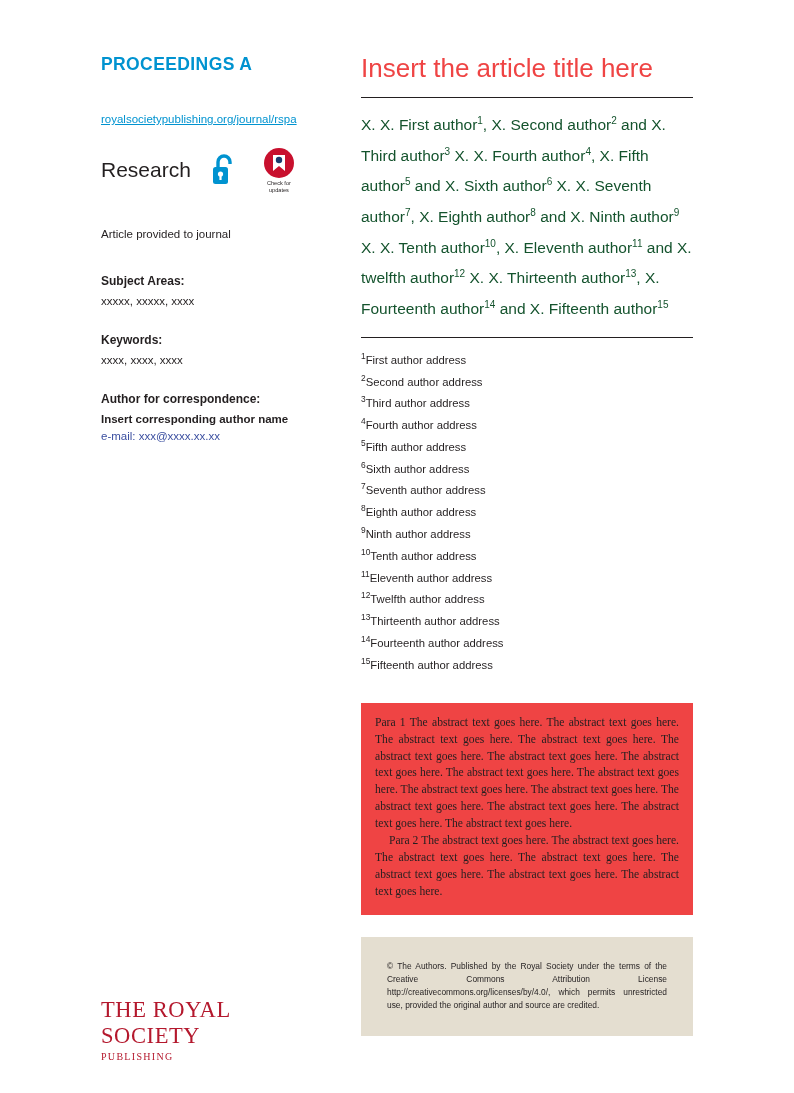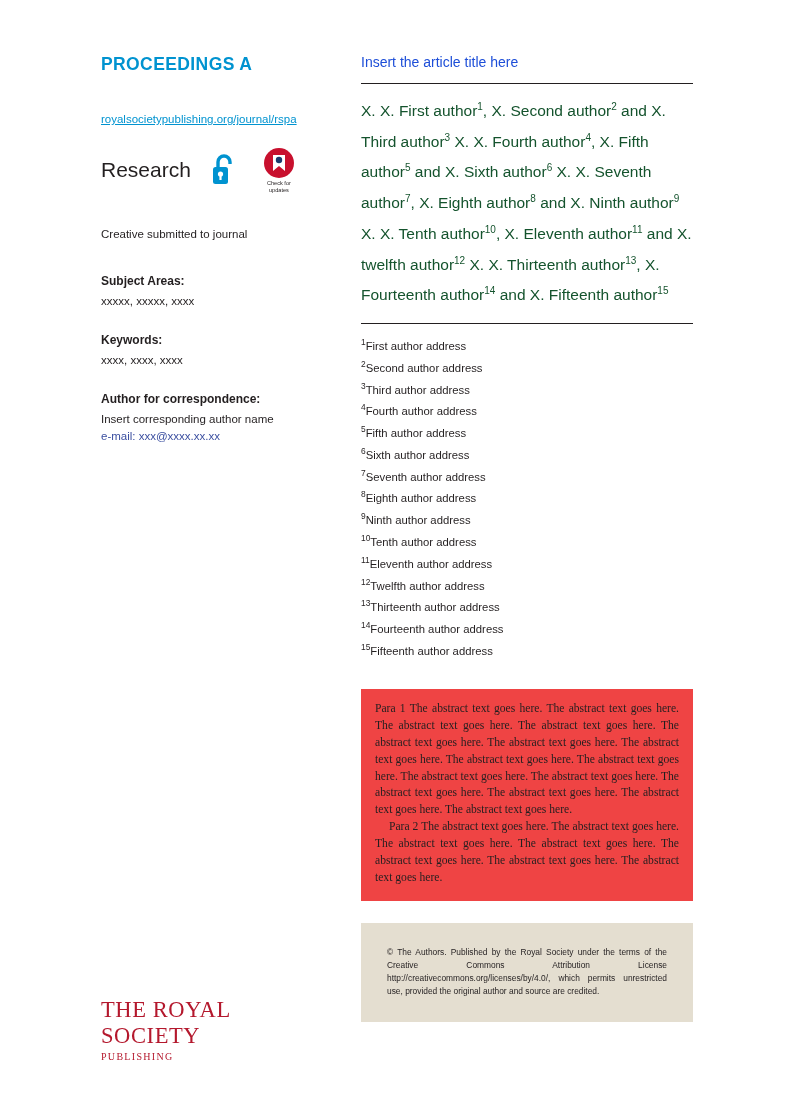--- a/index.html
+++ b/index.html
@@ -84,20 +84,21 @@
     font-weight: bold;
     margin-bottom: 7px;
   }
   .meta-body {
     font-size: 11.5px;
     margin-bottom: 26px;
   }
   .corr-name {
     font-size: 11.5px;
     margin-bottom: 5px;
+    font-weight: bold;
   }
   .corr-email {
     font-size: 11.5px;
     color: #3b4fa0;
   }
 
   
   .rs-logo {
     position: absolute;
     left: 101px;
@@ -120,22 +121,22 @@
   }
 
   
   .right-col {
     position: absolute;
     left: 361px;
     top: 54px;
     width: 332px;
   }
   .article-title {
-    color: #1d4ed8;
-    font-size: 14px;
+    color: #ef4444;
+    font-size: 26px;
     font-weight: normal;
     margin: 0 0 13px 0;
     line-height: 1.15;
   }
   .rule {
     border: 0;
     border-top: 1px solid #231f20;
     margin: 0 0 12px 0;
   }
   .authors {
@@ -228,21 +229,21 @@
             <circle cx="16" cy="13" r="3.2" fill="#1a3c6e"></circle>
           </svg>
         </span>
         <span class="check-text">
           <span>Check for</span><br>
           <span>updates</span>
         </span>
       </span>
     </div>
 
-    <div class="submitted">Creative submitted to journal</div>
+    <div class="submitted">Article provided to journal</div>
 
     <div class="meta-head">Subject Areas:</div>
     <div class="meta-body">xxxxx, xxxxx, xxxx</div>
 
     <div class="meta-head">Keywords:</div>
     <div class="meta-body">xxxx, xxxx, xxxx</div>
 
     <div class="meta-head">Author for correspondence:</div>
     <div class="corr-name">Insert corresponding author name</div>
     <div class="corr-email">e-mail: xxx@xxxx.xx.xx</div>

